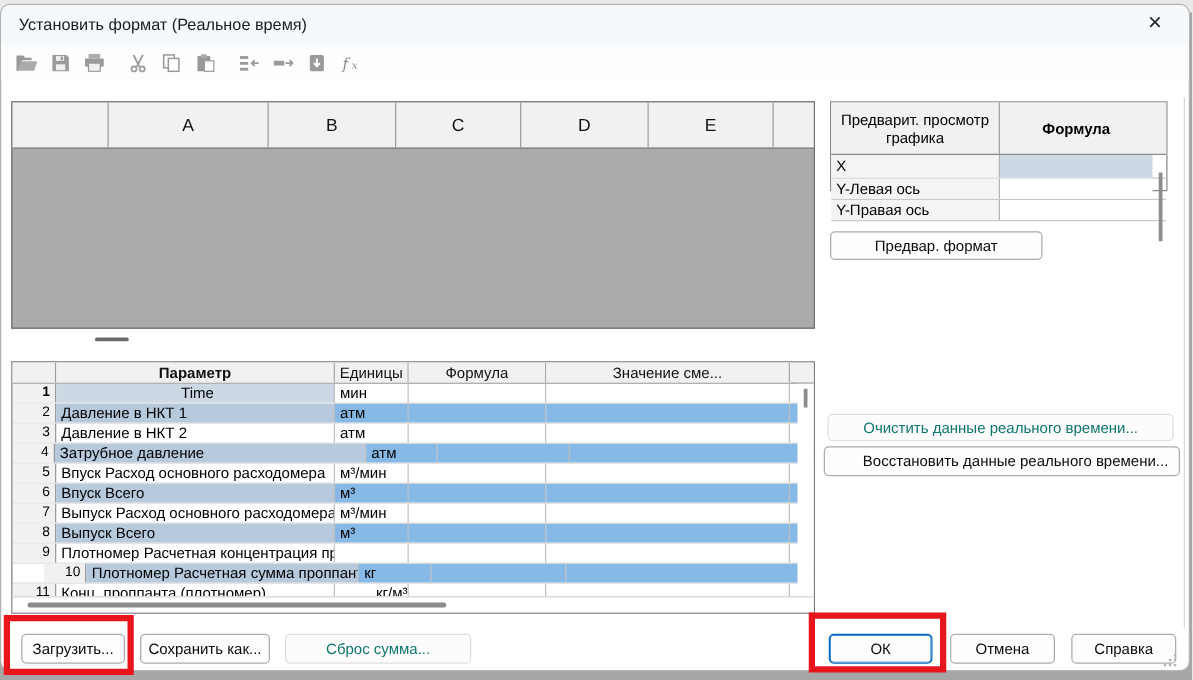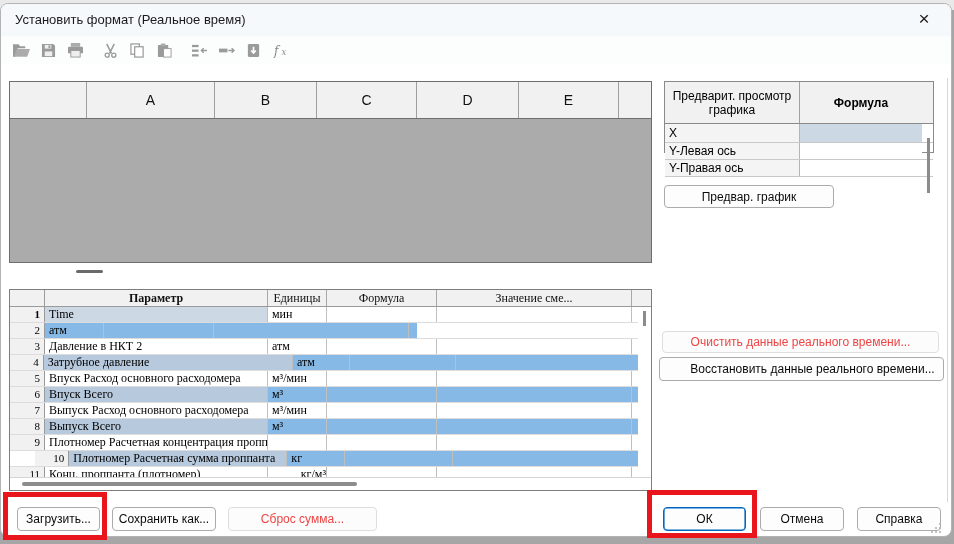--- a/index.html
+++ b/index.html
@@ -22,21 +22,21 @@
   .grid-panel { position:absolute; left:8px; top:77px; width:643px; height:182px;
                 border:1px solid #6e6e6e; background:#ababab; }
   .grid-header { display:flex; height:37px; background:#f1f1f1; border-bottom:1px solid #6e6e6e; }
   .grid-col { border-right:1px solid #9e9e9e; display:flex; align-items:center; justify-content:center;
               font-size:14px; color:#111; }
   .grid-col:last-child { border-right:none; }
   .grid-dash { position:absolute; left:75px; top:266px; width:27px; height:3px; background:#6a6a6a; border-radius:2px; }
 
   
   .param-panel { position:absolute; left:8px; top:285px; width:643px; height:202px;
-                 border:1px solid #7d7d7d; background:#ffffff; overflow:hidden;font-family:Liberation Serif, serif; }
+                 border:1px solid #7d7d7d; background:#ffffff; overflow:hidden; }
   .p-header { display:flex; height:17px; background:#f1f1f1; border-bottom:1px solid #9a9a9a;
               font-size:12px; color:#111; }
   .p-header .cell { display:flex; align-items:center; justify-content:center; border-right:1px solid #a8a8a8; height:100%; }
   .p-rows { position:relative; height:171px; overflow:hidden; }
   .prow { display:flex; height:16px; border-bottom:1px solid #dcdcdc; font-size:12px; color:#000; }
   .prow .cell { height:100%; border-right:1px solid #bfbfbf; line-height:15px; white-space:nowrap; overflow:hidden; }
   .cell.c-num { background:#f1f1f1; text-align:right; padding-right:4px; border-right:1px solid #9a9a9a; font-size:11px; }
   .cell.c-param { padding-left:4px; }
   .cell.c-units { padding-left:4px; }
   .cell.c-sliver { border-right:none; }
@@ -59,21 +59,21 @@
   .pv-row { display:flex; border-bottom:1px solid #c9c9c9; font-size:12px; }
   .pv-label { width:135px; background:#f4f4f4; border-right:1px solid #b5b5b5; padding-left:4px; display:flex; align-items:center; }
   .pv-formula { width:122px; background:#fff; }
   .pv-formula.sel { background:#ccd8e4; }
   .pv-thumb { position:absolute; right:3px; top:56px; width:3px; height:55px; background:#8c8c8c; }
 
   
   .btn { position:absolute; height:24px; background:#fdfdfd; border:1px solid #ababab; border-radius:4px;
          font-size:12px; color:#0b0b0b; display:flex; align-items:center; justify-content:center;
          font-family:"Liberation Sans","DejaVu Sans",sans-serif; cursor:pointer; }
-  .btn.disabled { color:#ef4444; border-color:#dedede; background:#fcfcfc; cursor:default; }
+  .btn.disabled { color:#0f766e; border-color:#dedede; background:#fcfcfc; cursor:default; }
   .btn.default { border:1px solid #0067c0; box-shadow:inset 0 0 0 0.6px #0067c0; }
 
   .right-edge-line { position:absolute; left:946px; top:74px; width:1px; height:424px; background:#d8d8d8; }
 
   
   .annot { position:absolute; border:5px solid #e8151d; background:transparent; pointer-events:none; }
 
   .grip { position:absolute; left:928px; top:517px; }
 </style>
 </head>
@@ -176,28 +176,29 @@
       <div class="p-header" id="p-header">
           <div class="cell c-num" style="width: 35px; background: rgb(241, 241, 241); text-align: center; padding: 0px;"></div>
           <div class="cell c-param" style="width: 223px; background: rgb(241, 241, 241); text-align: center; padding: 0px; font-weight: bold;">Параметр</div>
           <div class="cell c-units" style="width: 59px; background: rgb(241, 241, 241); text-align: center; padding: 0px;">Единицы</div>
           <div class="cell c-formula" style="width: 110px; background: rgb(241, 241, 241); text-align: center; padding: 0px;">Формула</div>
           <div class="cell c-offset" style="width: 195px; background: rgb(241, 241, 241); text-align: center; padding: 0px;">Значение сме...</div>
         </div>
       <div class="p-rows" id="p-rows">
           <div class="prow selected">
             <div class="cell c-num" style="width: 35px;">1</div>
-            <div class="cell c-param" style="width: 223px;">Time</div>
+            <div class="cell c-param" style="width: 223px; text-align: center;">Time</div>
             <div class="cell c-units" style="width: 59px;">мин</div>
             <div class="cell c-formula" style="width: 110px;"></div>
             <div class="cell c-offset" style="width: 195px;"></div>
             <div class="cell c-sliver" style="width: 8px;"></div>
           </div>
           <div class="prow blue">
             <div class="cell c-num" style="width: 35px;">2</div>
+            <div class="cell c-param" style="width: 223px;">Давление в НКТ 1</div>
             <div class="cell c-units" style="width: 59px;">атм</div>
             <div class="cell c-formula" style="width: 110px;"></div>
             <div class="cell c-offset" style="width: 195px;"></div>
             <div class="cell c-sliver" style="width: 8px;"></div>
           </div>
           <div class="prow ">
             <div class="cell c-num" style="width: 35px;">3</div>
             <div class="cell c-param" style="width: 223px;">Давление в НКТ 2</div>
             <div class="cell c-units" style="width: 59px;">атм</div>
             <div class="cell c-formula" style="width: 110px;"></div>
@@ -292,21 +293,21 @@
             <div class="pv-formula"></div>
           </div>
           <div class="pv-row" style="height: 17px;">
             <div class="pv-label">Y-Правая ось</div>
             <div class="pv-formula"></div>
           </div>
         </div>
       <div class="pv-thumb"></div>
     </div>
 
-    <div class="btn" style="left:663px; top:181px; width:170px; height:23px;">Предвар. график</div>
+    <div class="btn" style="left:663px; top:181px; width:170px; height:23px;">Предвар. формат</div>
 
     <div class="btn disabled" style="left:661px; top:327px; width:277px; height:22px;">Очистить данные реального времени...</div>
     <div class="btn" style="left:658px; top:353px; width:285px; height:24px;padding-left:22px;">Восстановить данные реального времени...</div>
 
     <div class="btn" style="left:16px; top:503px; width:83px;">Загрузить...</div>
     <div class="btn" style="left:111px; top:503px; width:104px;">Сохранить как...</div>
     <div class="btn disabled" style="left:227px; top:503px; width:149px;">Сброс сумма...</div>
     <div class="btn default" style="left:662px; top:503px; width:83px;">ОК</div>
     <div class="btn" style="left:759px; top:503px; width:84px;">Отмена</div>
     <div class="btn" style="left:856px; top:503px; width:84px;">Справка</div>

